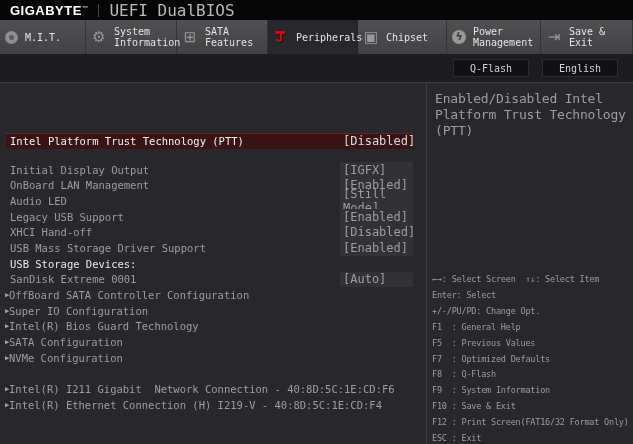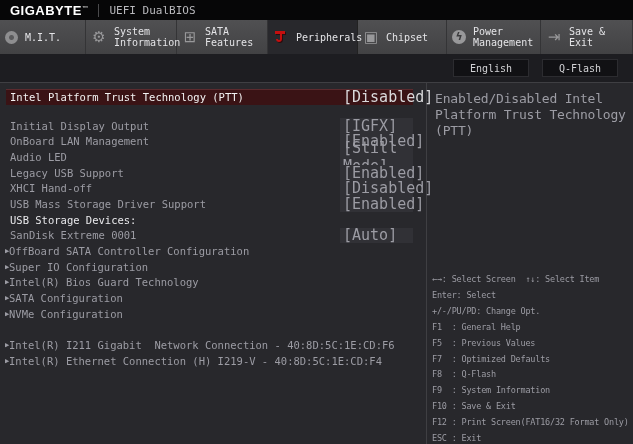--- a/index.html
+++ b/index.html
@@ -7,49 +7,49 @@
     position:relative;width:633px;height:444px;overflow:hidden;
     background:#28282c;
     font-family:"DejaVu Sans Mono","Liberation Mono",monospace;
     -webkit-font-smoothing:none;
   }
   
   .titlebar{height:20px;background:#060607;display:flex;align-items:center;padding-left:10px;gap:10px;}
   .brand{font-family:"Liberation Sans",sans-serif;font-weight:bold;font-size:13px;color:#ffffff;letter-spacing:.5px;}
   .brand sup{font-size:6px;color:#cfcfcf;}
   .tb-sep{width:1px;height:13px;background:#4a4a4c;}
-  .edition{color:#b9b9bd;font-size:11px;}
+  .edition{color:#b9b9bd;font-size:16px;}
   
   .tabbar{height:34px;background:linear-gradient(#505052,#424244);display:flex;}
   .tab{box-sizing:border-box;height:34px;display:flex;align-items:center;gap:7px;padding-left:5px;
        border-right:1px solid #343436;color:#e4e4e7;font-size:10px;line-height:11px;cursor:default;}
   .tab.active{background:#28282c;border-right-color:#222;}
   .tab-label{white-space:normal;}
   .tabicon{flex:0 0 auto;display:inline-flex;align-items:center;justify-content:center;}
   .glyph-icon{font-size:15px;color:#98989a;width:16px;text-align:center;font-family:"DejaVu Sans",sans-serif;}
   .icon-dial-icon{width:13px;height:13px;border-radius:50%;
       background:radial-gradient(circle at 50% 50%, #5a5a5c 0 2px, #8e8e90 3px);}
   .icon-power-icon{width:14px;height:14px;border-radius:50%;background:#98989a;color:#3a3a3c;
       font-size:11px;line-height:14px;text-align:center;font-weight:bold;}
   
   .quickbar{height:28px;background:#1d1d21;display:flex;justify-content:flex-end;align-items:center;gap:13px;padding-right:15px;}
   .quick-btn{box-sizing:border-box;width:76px;height:18px;background:#111114;border:1px solid #2c2c30;
       color:#d2d2d5;font-size:10px;display:flex;align-items:center;justify-content:center;cursor:default;}
   
   .main{position:absolute;top:82px;left:0;right:0;bottom:0;border-top:1px solid #3f3f43;display:flex;background:#28282c;}
-  .left-panel{width:426px;box-sizing:border-box;padding-top:6px;position:relative;}
+  .left-panel{width:426px;box-sizing:border-box;padding-top:6px;position:relative;margin-top:44px;}
   .divider-v{width:1px;background:#3f3f43;}
   .right-panel{flex:1;position:relative;color:#9c9ca4;}
   
   .row{position:relative;height:15.7px;display:flex;align-items:center;color:#9c9ca4;font-size:10.5px;}
   .row .label{position:relative;z-index:1;padding-left:10px;white-space:pre;}
   .row.submenu .label{padding-left:9px;}
   .row .arrow{position:absolute;left:5px;top:50%;transform:translateY(-50%);font-size:7px;color:#9c9ca4;z-index:1;}
   .row .value{position:absolute;left:340px;top:0;bottom:0;width:73px;box-sizing:border-box;
-      display:flex;align-items:center;padding-left:3px;font-size:15px;color:#9c9ca4;z-index:1;}
+      display:flex;align-items:center;padding-left:3px;font-size:12px;color:#9c9ca4;z-index:1;}
   .row.boxed .value{background:#313136;}
   .row.section .label{color:#e9e9ec;}
   .row.selected::before{content:"";position:absolute;left:6px;right:13px;top:0;bottom:0;
       background:var(--sel,#3a1315);box-shadow:inset 0 1px 0 #5c2a2e;}
   .row.selected .label{color:#f3f3f3;}
   .row.selected .value{color:#d9d9db;background:transparent;}
   .spacer-sm{height:13px;}
   .spacer-lg{height:16px;}
   
   .help-desc{position:absolute;top:8px;left:8px;right:2px;font-size:13px;letter-spacing:-.2px;line-height:16px;}
@@ -97,22 +97,22 @@
         <span class="tabicon icon-power-icon">ϟ</span>
         <span class="tab-label">Power Management</span>
       </div>
       <div class="tab" style="width: 92px;">
         <span class="tabicon icon-exit-icon glyph-icon">⇥</span>
         <span class="tab-label">Save &amp; Exit</span>
       </div>
     </div>
 
   <div class="quickbar">
+      <div class="quick-btn">Q-Flash</div>
       <div class="quick-btn">English</div>
-      <div class="quick-btn">Q-Flash</div>
     </div>
 
   <div class="main">
     <div class="left-panel">
         <div class="row setting selected">
           <span class="label">Intel Platform Trust Technology (PTT)</span>
           <span class="value">[Disabled]</span>
         </div>
         <div class="spacer-sm"></div>
         <div class="row setting boxed">

